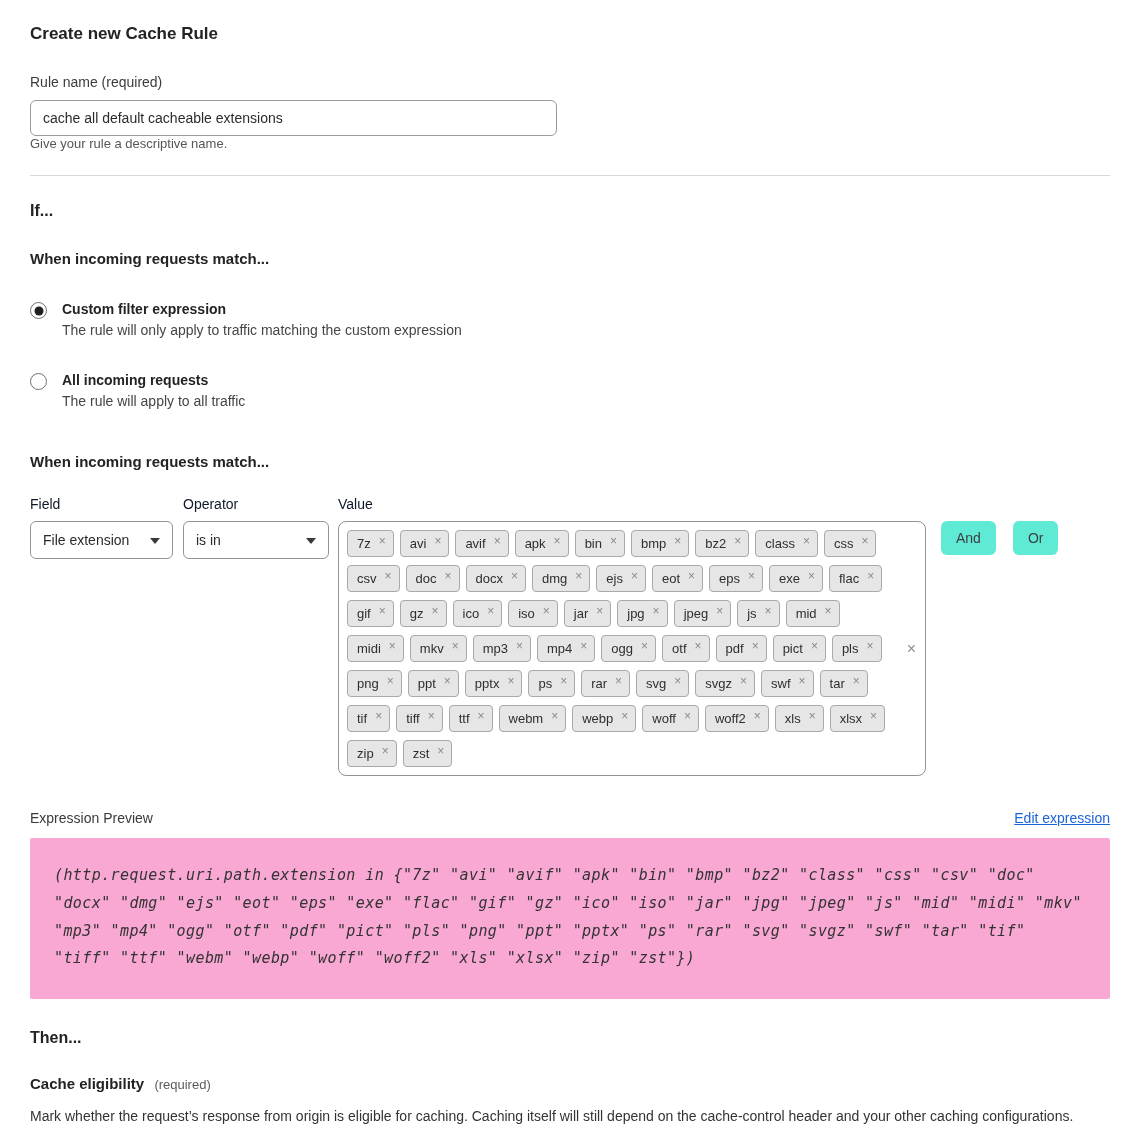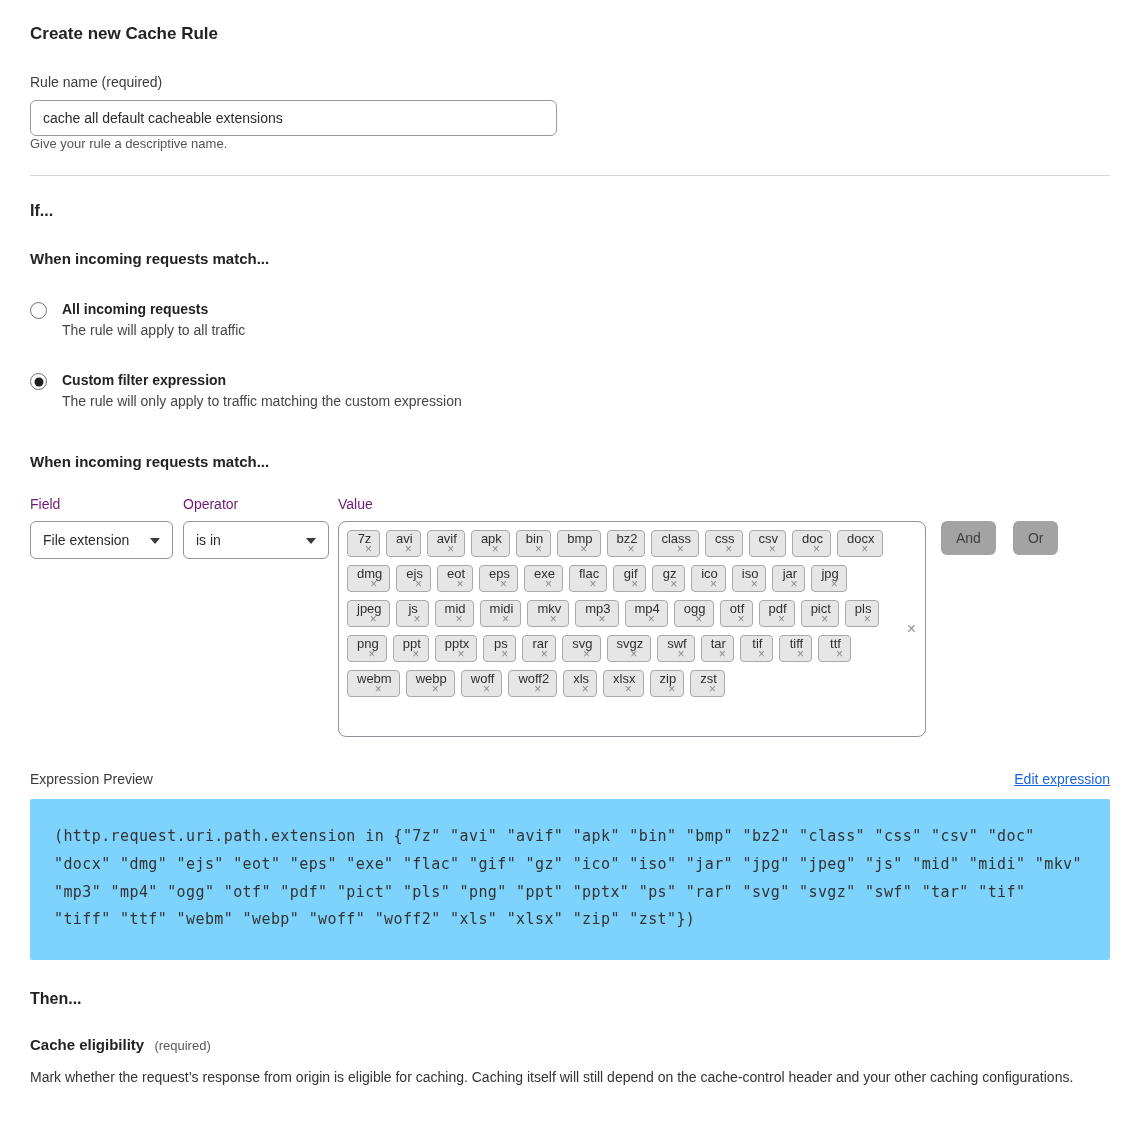--- a/index.html
+++ b/index.html
@@ -40,63 +40,64 @@
   }
   .radio-texts { margin-left: 15px; }
   .radio-label { font-size: 14px; font-weight: 700; color: #232323; cursor: pointer; }
   .radio-desc { font-size: 14px; color: #454545; margin-top: 5px; }
 
   .builder { display: grid; grid-template-columns: 153px 155px 603px auto; column-gap: 0;
              margin-top: 26px; }
   .builder .col-field { margin-right: 10px; }
   .builder .col-operator { margin-right: 9px; }
   .builder .col-value { margin-right: 15px; }
-  .builder-label { font-size: 14px; color: #701a75; margin-bottom: 9px; }
+  .builder-label { font-size: 14px; color: #0f172a; margin-bottom: 9px; }
 
   .select-box {
     height: 38px; border: 1px solid #92929a; border-radius: 6px; background:#fff;
     display:flex; align-items:center; padding: 0 30px 0 12px; position: relative;
     font-size: 14px; color: #2b2b2b; cursor: pointer;
   }
   .select-caret {
     position:absolute; right: 12px; top: 50%; margin-top: -2px;
     width: 0; height: 0; border-left: 5px solid transparent; border-right: 5px solid transparent;
     border-top: 6px solid #3a3a3a;
   }
 
   .tag-box {
     border: 1px solid #92929a; border-radius: 8px; background:#fff;
     padding: 8px 30px 8px 8px; position: relative; min-height: 216px;
   }
   .tag-wrap { display: flex; flex-wrap: wrap; gap: 8px 6px; }
   .tag {
     display: inline-flex; align-items: center; height: 27px;
     background: #e6e6e6; border: 1px solid #a9a9a9; border-radius: 4px;
-    padding: 0 7px 0 9px; font-size: 13px; color: #2f2f2f; white-space: nowrap; flex-direction: column;
+    padding: 0 7px 0 9px; font-size: 13px; color: #2f2f2f; white-space: nowrap;
   }
   .tag .tag-x { margin-left: 8px; color: #8a8a8a; font-size: 12px; line-height: 1; cursor: pointer;
                 position: relative; top: -3px; }
   .clear-all {
     position: absolute; right: 9px; top: 50%; transform: translateY(-50%);
     color: #8f8f8f; font-size: 16px; cursor: pointer; line-height: 1;
   }
   .logic-buttons { display: flex; align-items: flex-start; gap: 17px; }
   .logic-btn {
-    background: #a3a3a3; border: none; border-radius: 6px; height: 34px;
+    background: #5eead4; border: none; border-radius: 6px; height: 34px;
     padding: 0 15px; font-size: 14px; color: #3e3e3e; cursor: pointer;
     font-family: "Liberation Sans", sans-serif;
   }
   .value-helper { font-size: 13px; color: #565656; margin-top: 7px; }
 
   .preview-header { display: flex; justify-content: space-between; align-items: flex-start; margin-top: 34px; }
   .preview-label { font-size: 14px; color: #3a3a3a; }
   a.link { color: #1a63d9; font-size: 14px; text-decoration: underline; cursor: pointer; }
   .code-box {
-    margin-top: 12px; background: #7dd3fc; border-radius: 2px;
+    margin-top: 12px; background: #f9a8d4; border-radius: 2px;
     padding: 24px 24px 26px; 
+    font-style: italic;
   }
   .code-box code {
     font-family: "DejaVu Sans Mono", monospace; font-size: 15px; letter-spacing: 0.4px;
     color: #333; line-height: 1.85; white-space: pre-wrap; word-break: break-word;
   }
 
   .eligibility-title { margin-top: 28px; font-size: 15px; color:#232323; }
   .eligibility-title .bold { font-weight: 700; }
   .eligibility-title .req { font-size: 13px; color: #5a5a5a; font-weight: 400; margin-left: 6px; }
   .eligibility-desc { margin-top: 13px; font-size: 14px; color: #333; line-height: 1.65; max-width: 1080px; }
@@ -111,32 +112,32 @@
   <div class="field-label">Rule name (required)</div>
   <input class="rule-name-input" type="text" value="cache all default cacheable extensions" style="">
   <div class="helper-text">Give your rule a descriptive name.</div>
 
   <hr class="divider">
 
   <h2 class="section-heading">If...</h2>
   <h3 class="sub-heading">When incoming requests match...</h3>
 
   <div class="radio-option">
+    <span class="radio-circle checked"></span>
+    <span class="radio-texts">
+      <div class="radio-label">Custom filter expression</div>
+      <div class="radio-desc">The rule will only apply to traffic matching the custom expression</div>
+    </span>
+  </div>
+
+  <div class="radio-option">
     <span class="radio-circle"></span>
     <span class="radio-texts">
       <div class="radio-label">All incoming requests</div>
       <div class="radio-desc">The rule will apply to all traffic</div>
-    </span>
-  </div>
-
-  <div class="radio-option">
-    <span class="radio-circle checked"></span>
-    <span class="radio-texts">
-      <div class="radio-label">Custom filter expression</div>
-      <div class="radio-desc">The rule will only apply to traffic matching the custom expression</div>
     </span>
   </div>
 
   <h3 class="sub-heading" style="margin-top:44px">When incoming requests match...</h3>
 
   <div class="builder">
     <div class="col-field">
       <div class="builder-label">Field</div>
       <div class="select-box">
         <span>File extension</span>

